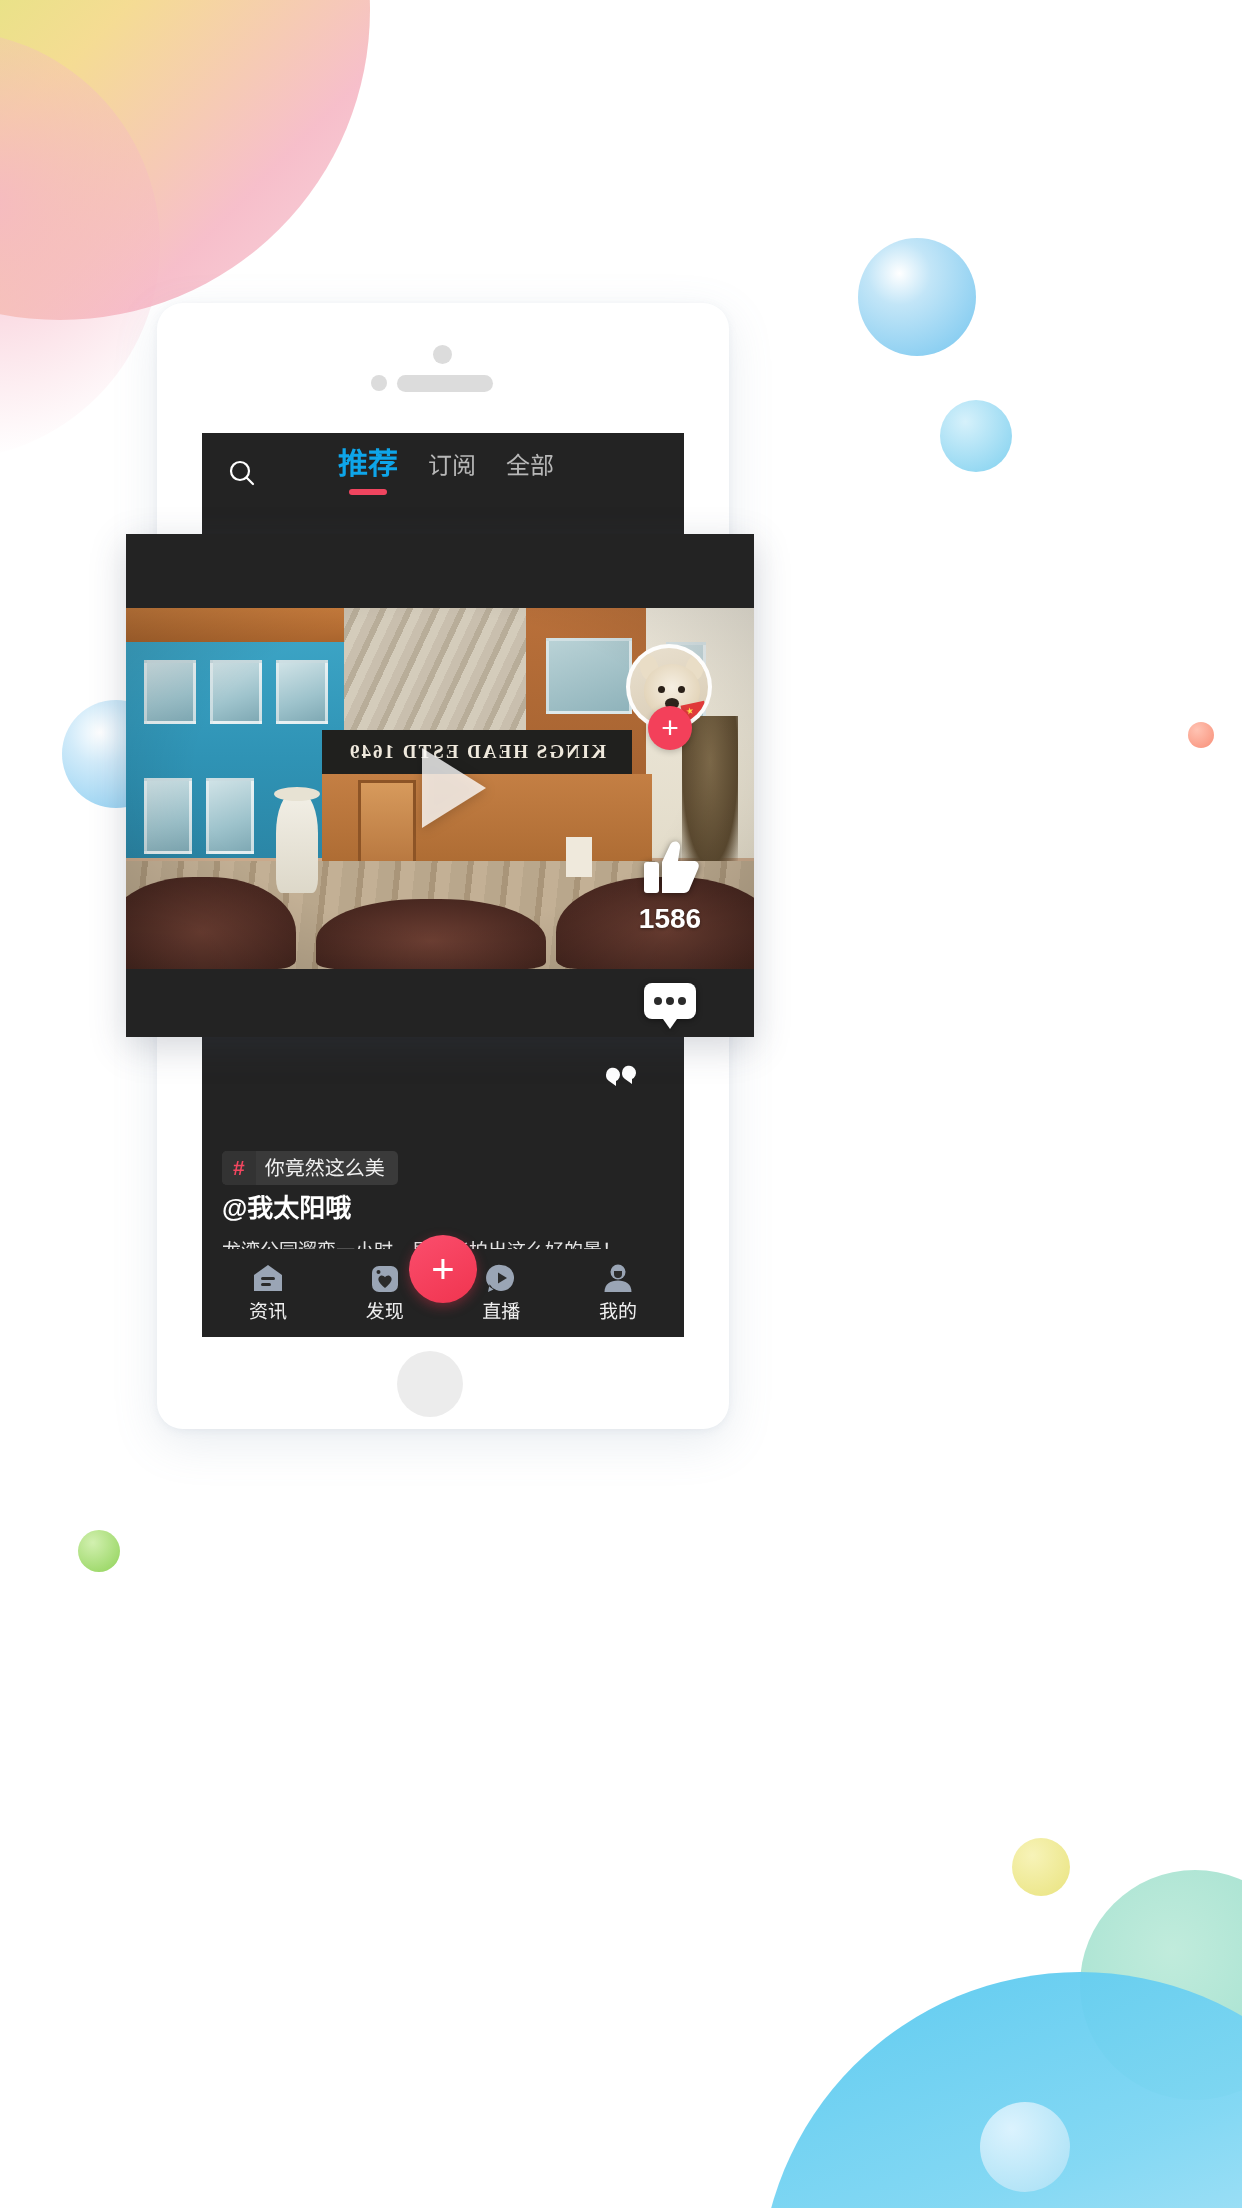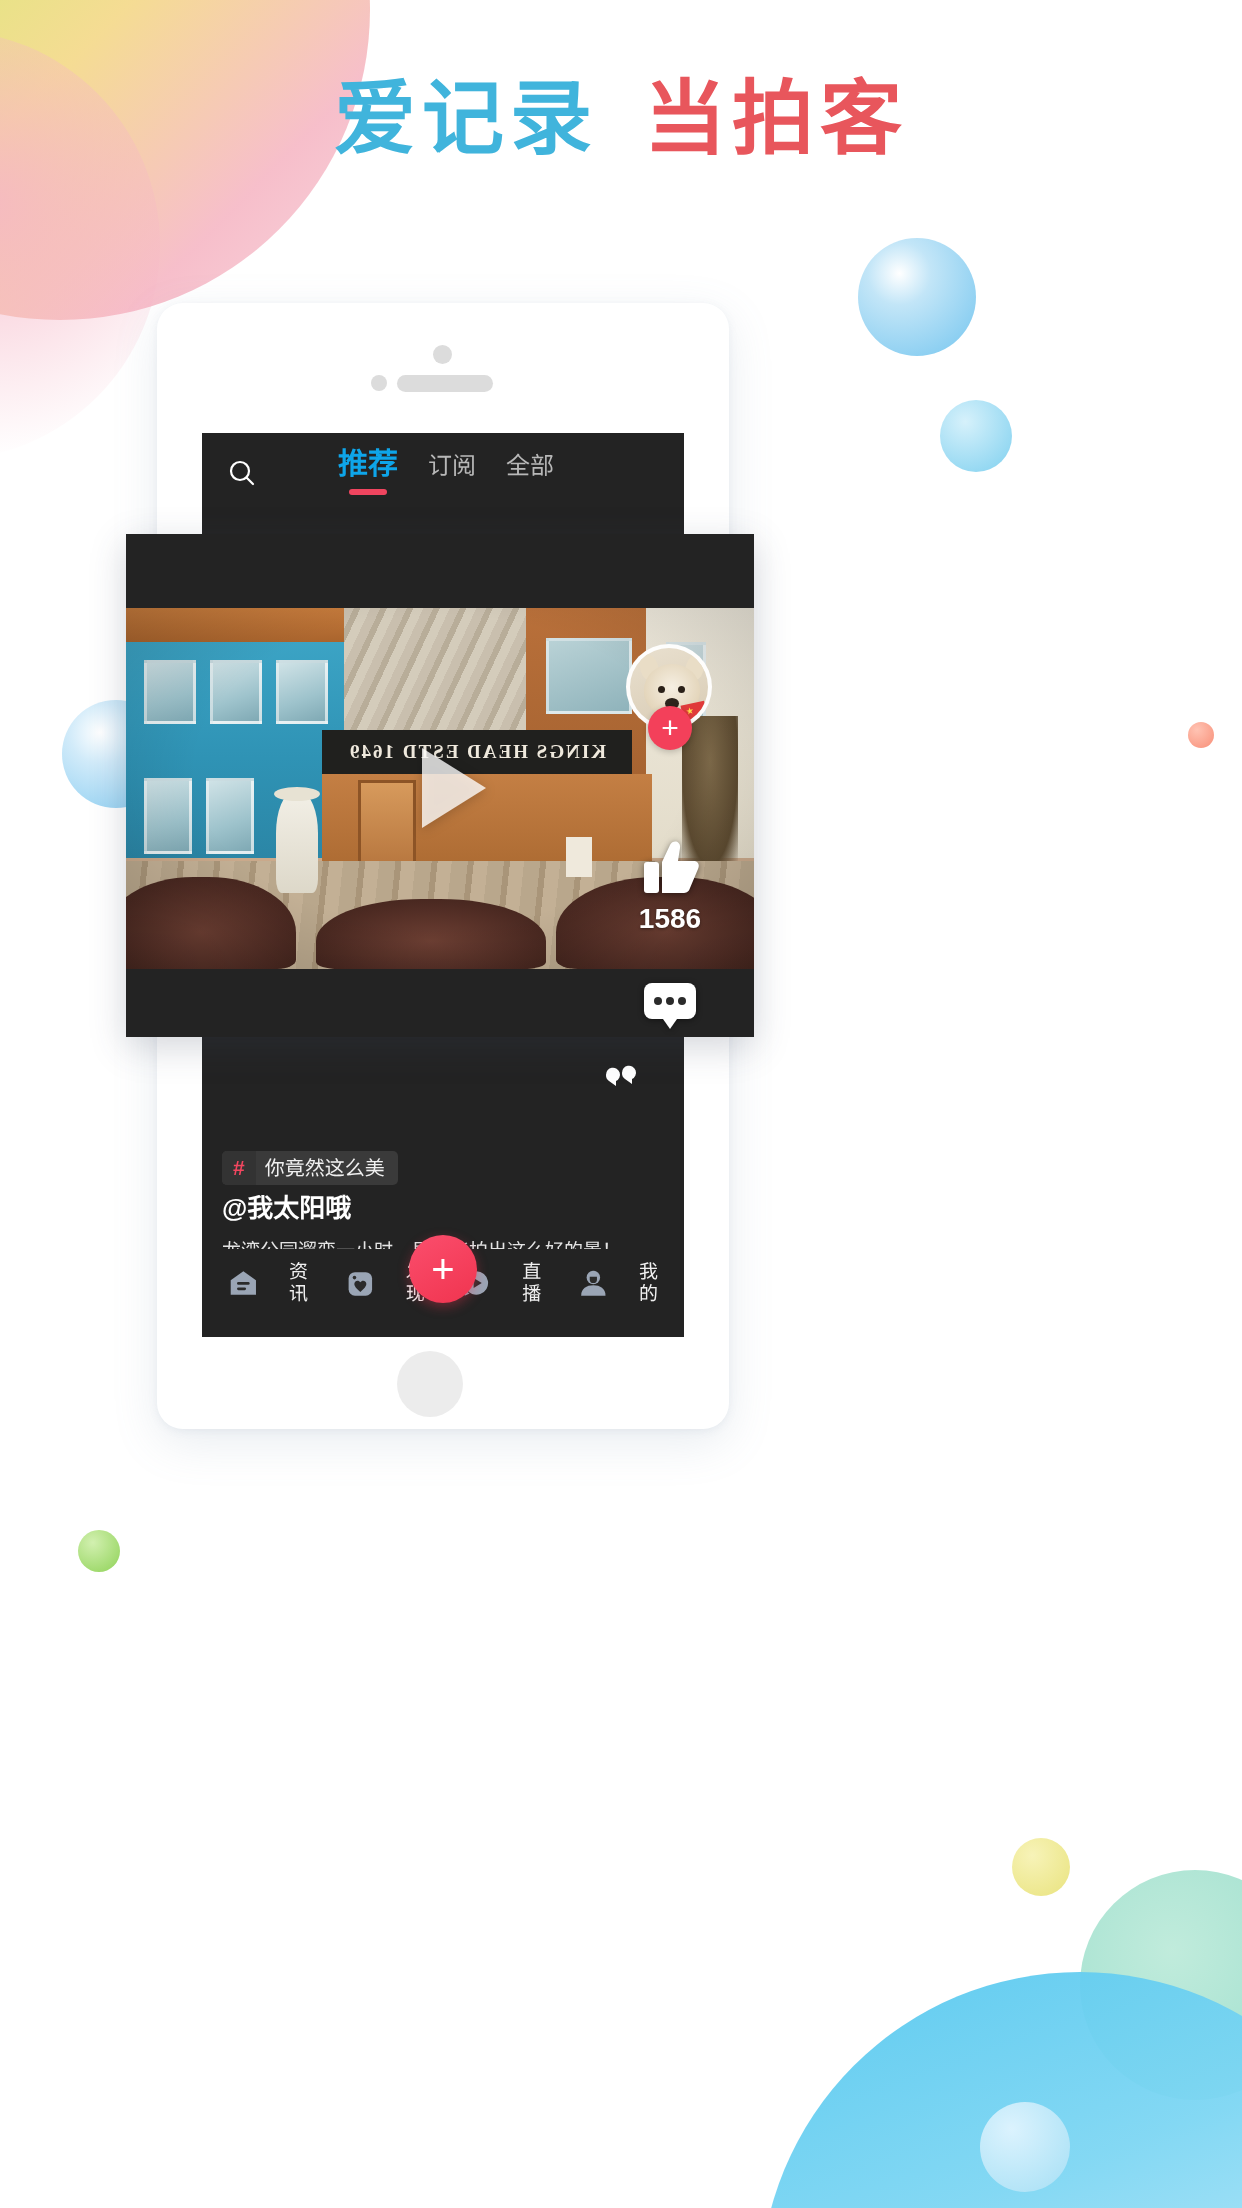--- a/index.html
+++ b/index.html
@@ -334,21 +334,21 @@
   
   .bottomnav {
     position: absolute; left: 0; bottom: 0;
     width: 482px; height: 88px;
     background: #232323;
     display: flex; align-items: flex-start; justify-content: space-between;
     padding: 12px 26px 0;
   }
   .nav-item {
     width: 80px; text-align: right;
-    display: flex; align-items: center; gap: 15px;
+    display: flex; flex-direction: column; align-items: center; gap: 6px;
   }
   .nav-item svg { display: block; }
   .nav-label { color:#f0f0f0; font-size: 19px; line-height: 22px; }
   .nav-center {
     position: absolute; left: 50%; top: -14px; transform: translateX(-50%);
     width: 68px; height: 68px; border-radius: 50%;
     background: linear-gradient(150deg,#fb4e6d 0%, #f0344f 100%);
     display: flex; align-items: center; justify-content: center;
     color:#fff; font-size: 40px; font-weight: 300; line-height: 1;
     box-shadow: 0 4px 12px rgba(240,52,79,.35);
@@ -365,23 +365,20 @@
   <div class="blob blob-mid-left-big"></div>
   <div class="blob blob-violet"></div>
   <div class="blob blob-green-sm"></div>
   <div class="blob blob-cyan-phone"></div>
   <div class="blob blob-pink-dot"></div>
   <div class="blob blob-yellow-dot"></div>
   <div class="blob blob-br-teal"></div>
   <div class="blob blob-br-big"></div>
   <div class="blob blob-br-small"></div>
 
-  <div class="headline">
-    <span class="part-a">爱记录</span><span class="gap"></span><span class="part-b">当拍客</span>
-  </div>
 
   <div class="device">
     <div class="device-speaker-dot"></div>
     <div class="device-cam-dot"></div>
     <div class="device-speaker-bar"></div>
     <div class="device-home"></div>
 
     <div class="screen">
 
       <div class="topbar">

